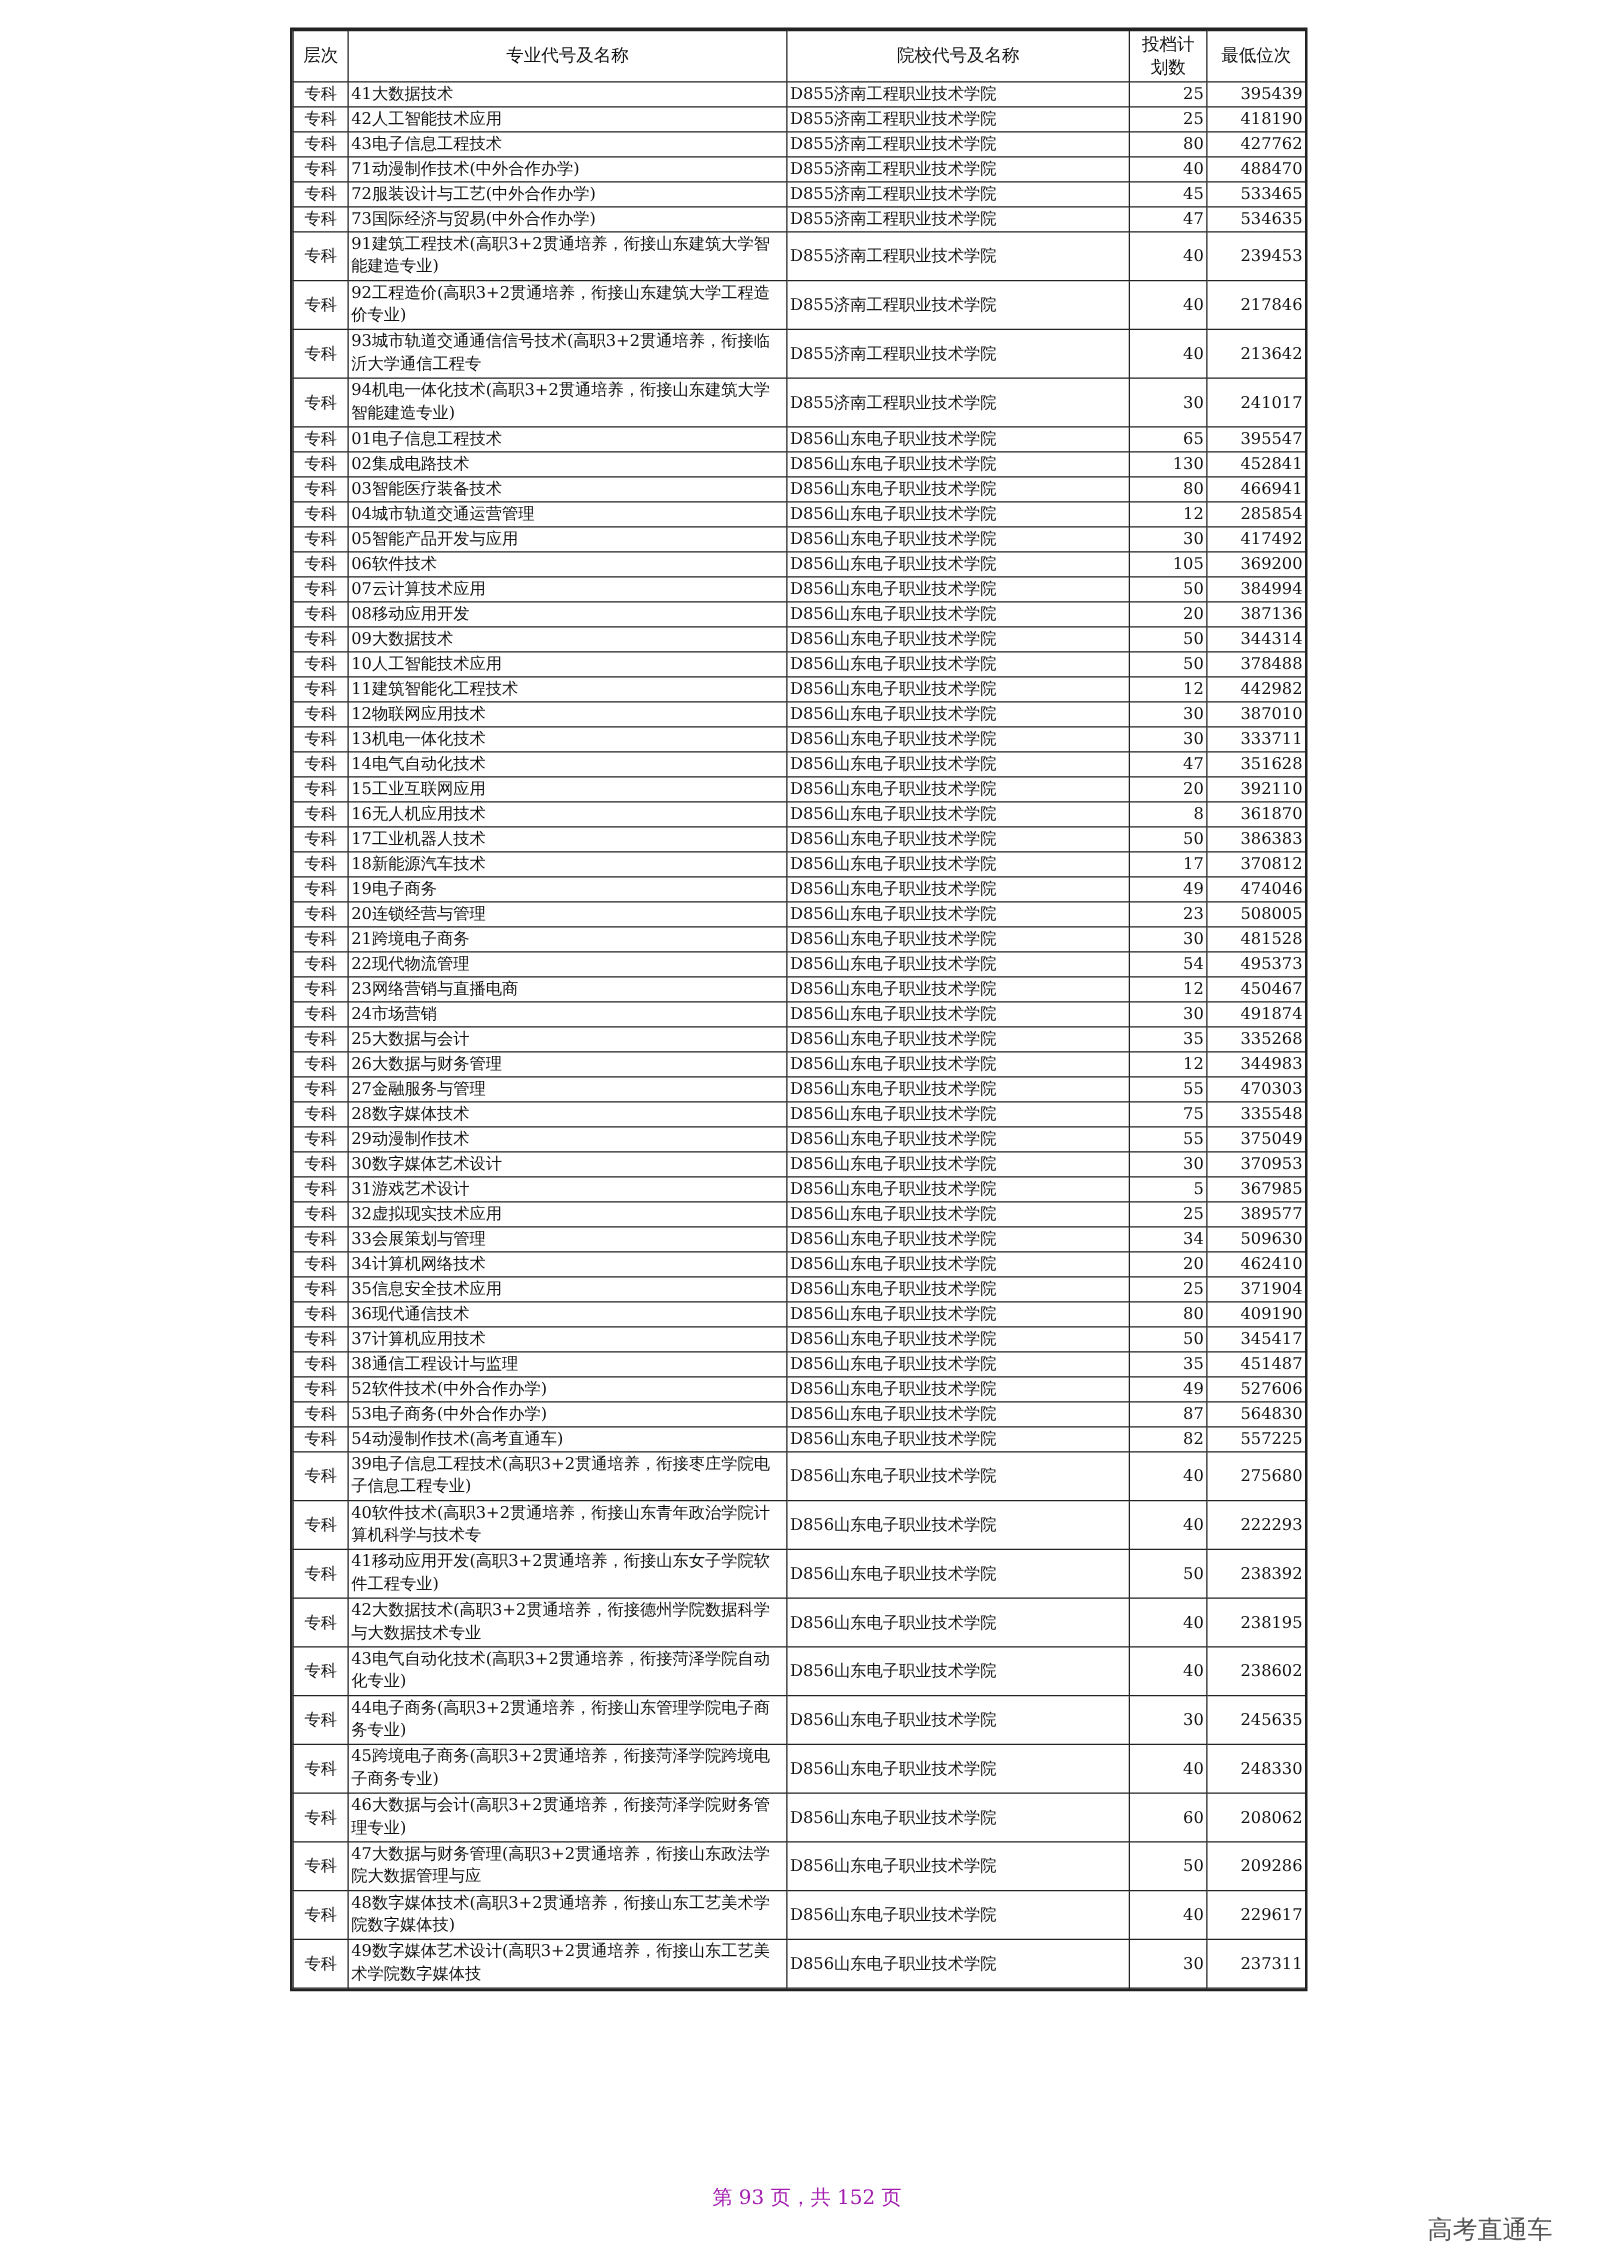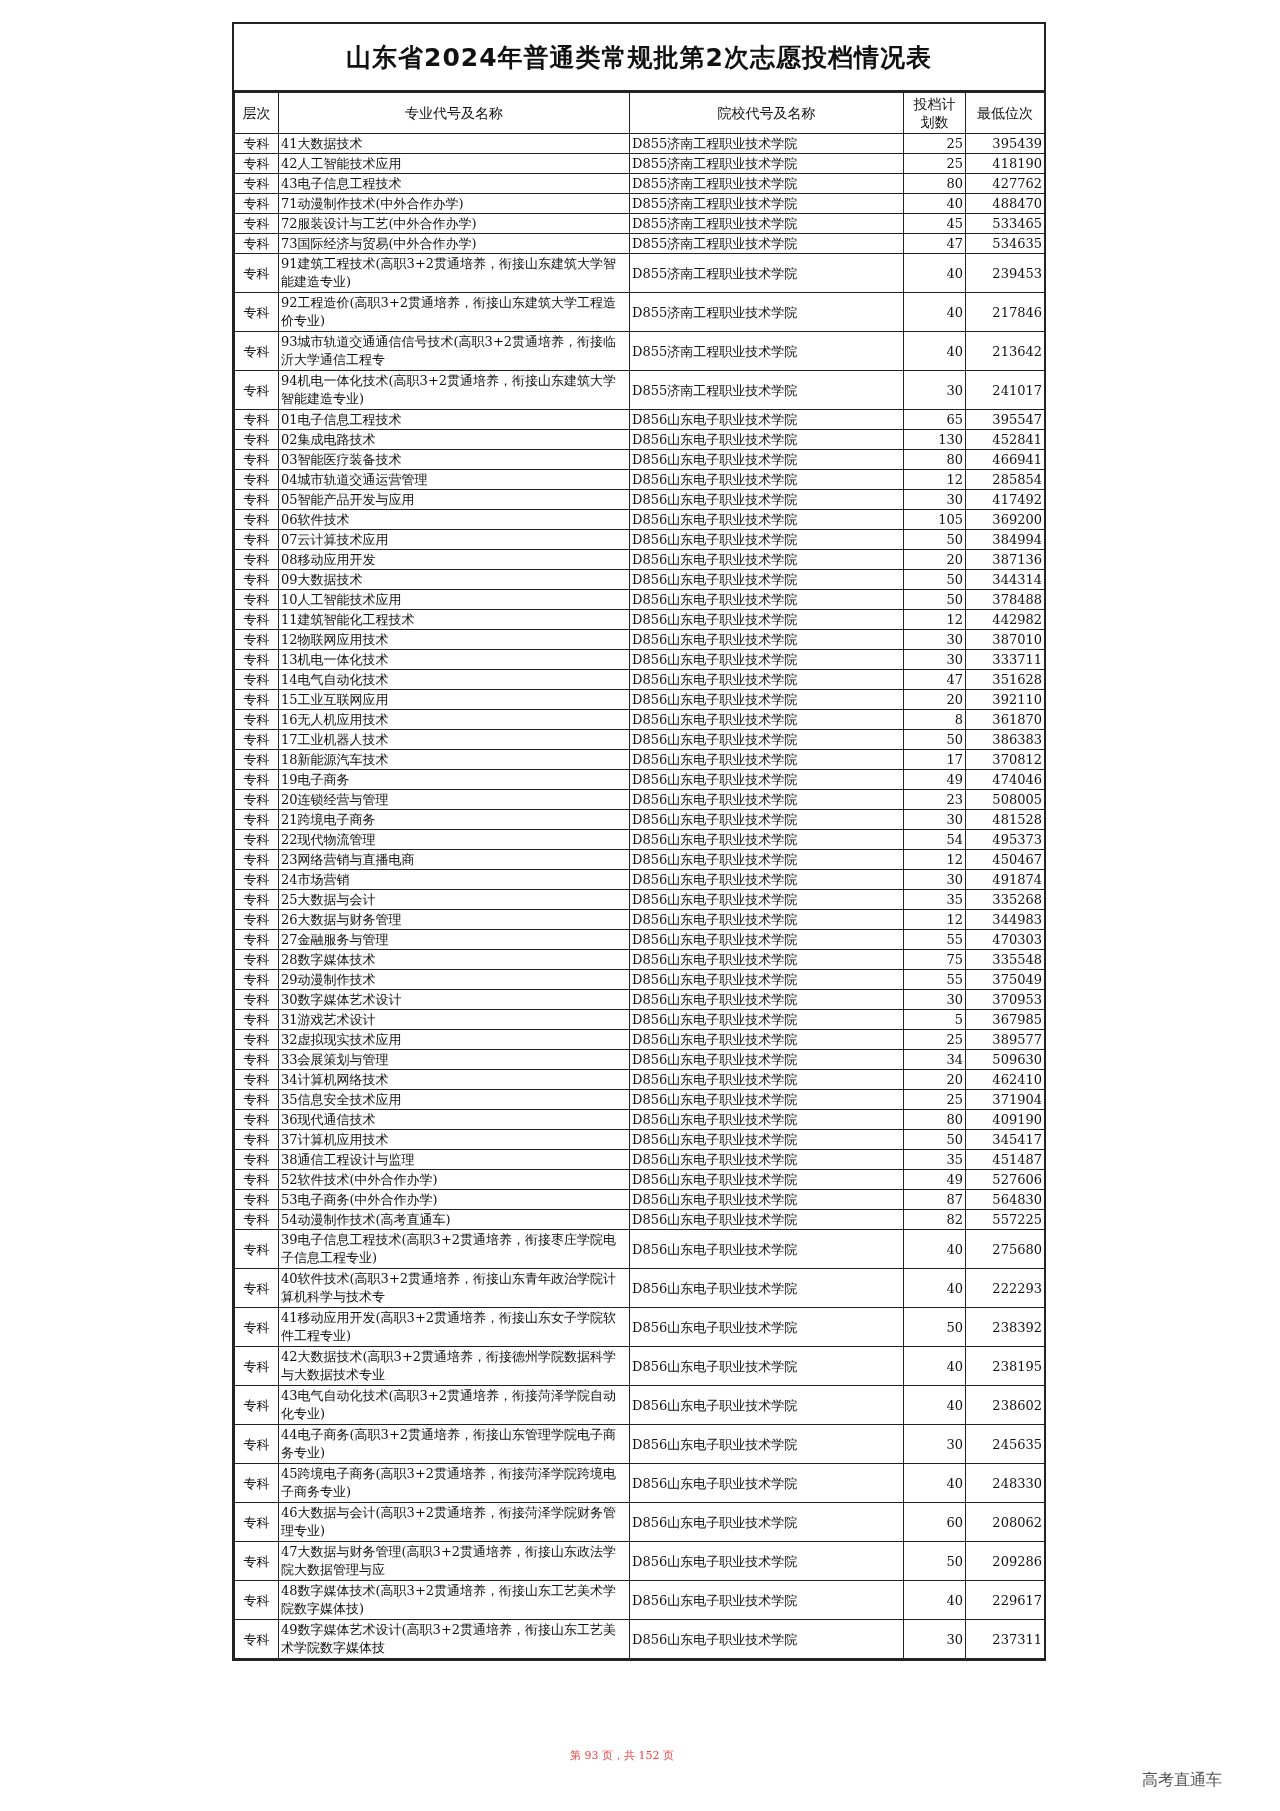--- a/index.html
+++ b/index.html
@@ -12,28 +12,27 @@
   col.c3 { width: 274px; }
   col.c4 { width: 62px; }
   col.c5 { width: 79px; }
   th, td { border: 1px solid #222; padding: 0 2px; line-height: 19px; height: 19px; vertical-align: middle; overflow: hidden; white-space: nowrap; }
   th { font-family: "DejaVu Sans", "Liberation Sans", sans-serif; font-weight: normal; font-size: 14px; height: 40px; line-height: 18px; text-align: center; white-space: normal; }
   td.level { text-align: center; font-family: "DejaVu Sans", "Liberation Sans", sans-serif; font-size: 13px; }
   td.major { text-align: left; font-size: 13px; }
   td.major.wrap { white-space: normal; line-height: 18px; height: 38px; word-break: break-all; }
   td.school { text-align: left; font-size: 13px; }
   td.num { text-align: right; font-size: 13px; }
-  .footer { position: absolute; left: 570px; top: 1748px; font-size: 11px; color: #ef4444; }
-  .watermark { position: absolute; left: 1142px; top: 1770px; font-family: "DejaVu Sans", "Liberation Sans", sans-serif; font-size: 16px; color: #555; }
+  .footer { position: absolute; left: 570px; top: 1748px; font-size: 16px; color: #a21caf; }
+  .watermark { position: absolute; left: 1142px; top: 1770px; font-family: "DejaVu Sans", "Liberation Sans", sans-serif; font-size: 20px; color: #555; }
 </style>
 </head>
 <body>
 
 <div class="sheet">
-  <div class="title">山东省2024年普通类常规批第2次志愿投档情况表</div>
   <table>
     <colgroup>
         <col class="c1">
         <col class="c2">
         <col class="c3">
         <col class="c4">
         <col class="c5">
       </colgroup>
     <thead>
       <tr>

